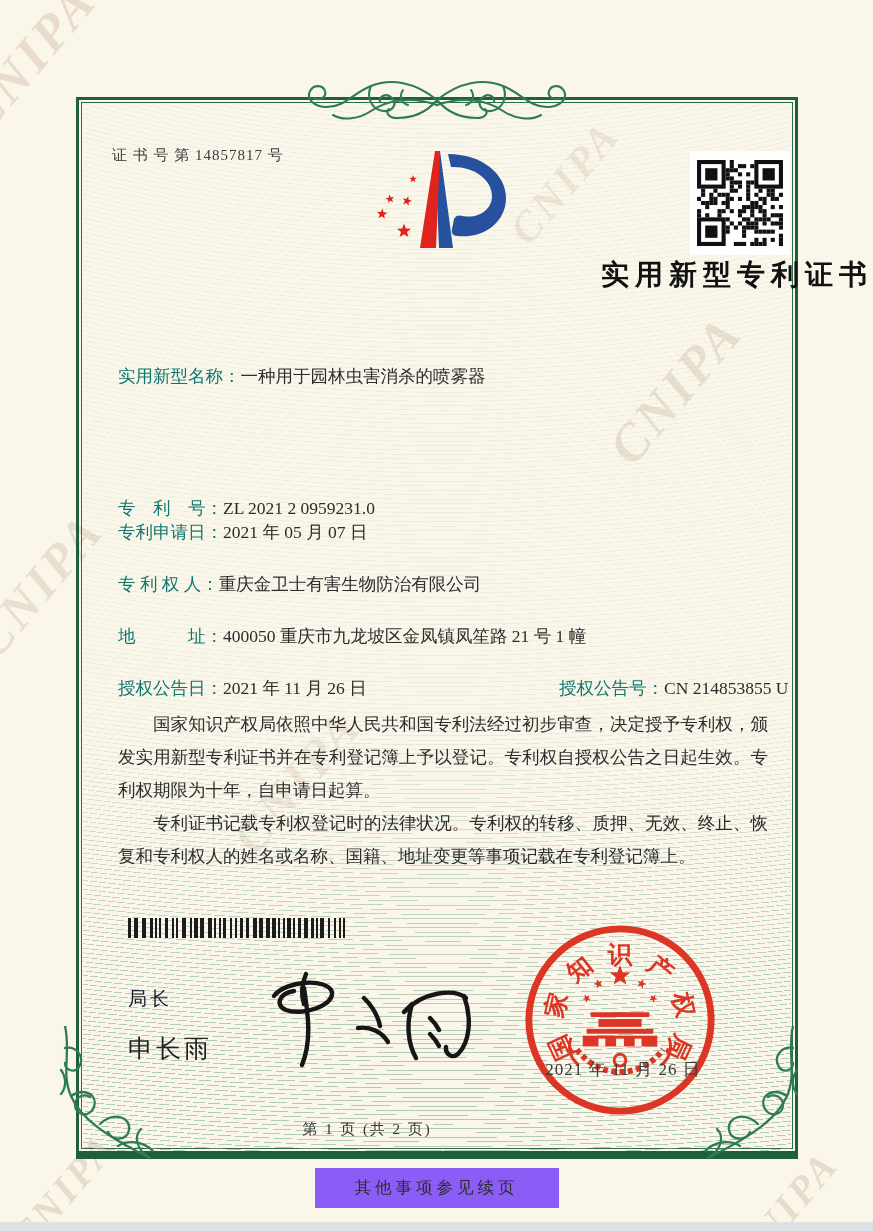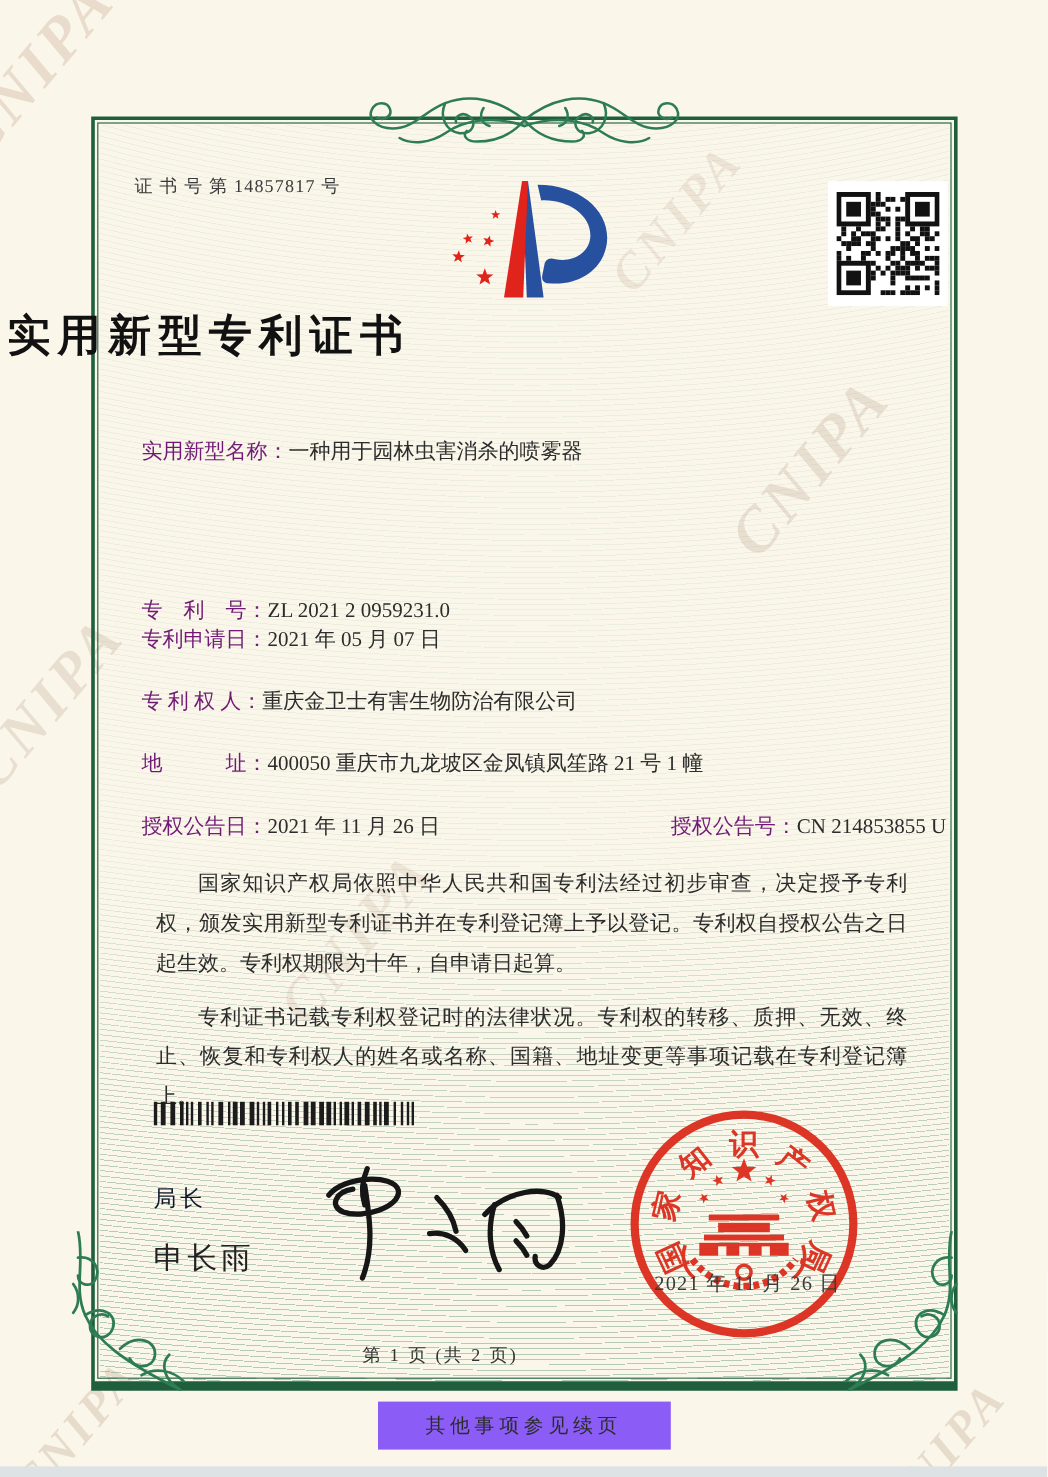--- a/index.html
+++ b/index.html
@@ -59,38 +59,38 @@
     position:absolute;left:112px;top:146px;
     font-size:15px;color:#3a3a3a;letter-spacing:1px;
   }
   .logo{position:absolute;left:356px;top:146px;}
   .qr-box{
     position:absolute;left:690px;top:151px;width:100px;height:104px;
     background:#ffffff;display:flex;align-items:center;justify-content:center;
   }
   .title{
     position:absolute;left:0;top:256px;width:873px;
-    text-align:left;font-size:36px;font-weight:bold;color:#111;
+    text-align:right;font-size:28px;font-weight:bold;color:#111;
     letter-spacing:6px;padding-left:6px;box-sizing:border-box;
   }
   
   .row{
     position:absolute;left:118px;width:660px;
     font-size:17.5px;color:#2c2c2c;white-space:nowrap;
   }
-  .row .lbl{color:#701a75;text-align:center;}
+  .row .lbl{color:#0f766e;text-align:center;}
   .row .val{color:#2c2c2c;}
   .grant-right{position:absolute;left:441px;top:0;}
   
   .body-text{
     position:absolute;left:118px;top:708px;width:650px;
     font-size:17.5px;line-height:33px;color:#2c2c2c;
     text-align:justify;
   }
-  .body-text p{margin:12px;text-indent:2em;}
+  .body-text p{margin:0;text-indent:2em;}
   
   .barcode{position:absolute;left:128px;top:918px;}
   .signer-title{
     position:absolute;left:128px;top:986px;
     font-family:"Liberation Sans","DejaVu Sans",sans-serif;
     font-size:19px;color:#0f172a;letter-spacing:3px;
   }
   .signer-name{
     position:absolute;left:128px;top:1032px;
     font-family:Liberation Sans, sans-serif;

